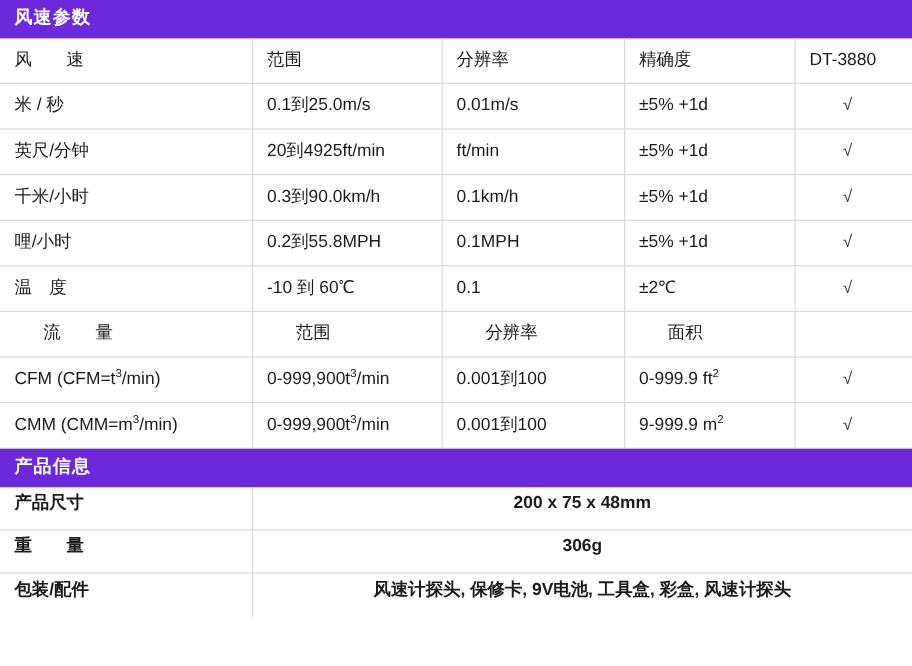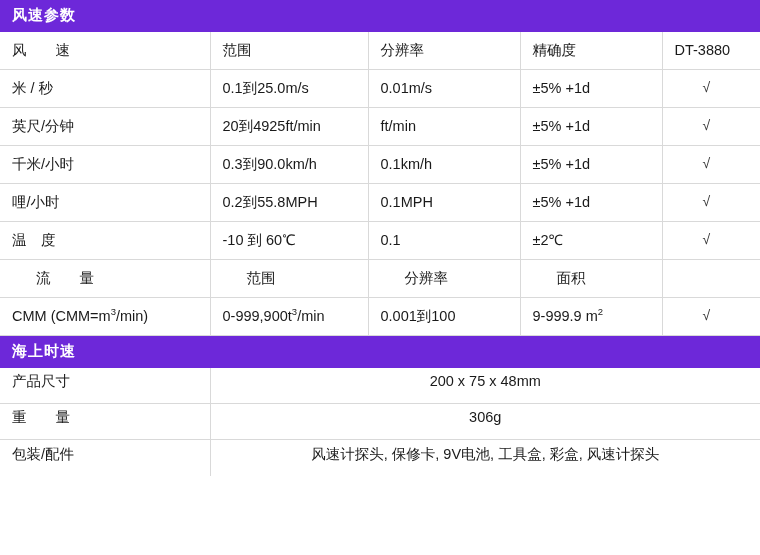--- a/index.html
+++ b/index.html
@@ -63,20 +63,21 @@
   .spaced { letter-spacing: 0.5em; }
   sup {
     font-size: 9.5px;
     vertical-align: super;
     line-height: 0;
   }
   .info-table td {
     height: 36px;
     padding-top: 0;
     padding-bottom: 8px;
+    font-weight: bold;
   }
   .info-label { width: 210px; }
   .info-value {
     text-align: center;
     padding-left: 10px;
     margin-top: 40px;
   }
   .info-table tr:last-child td { border-bottom: none; }
 </style>
 </head>
@@ -138,32 +139,39 @@
       </tr>
 
       <tr class="subhead">
         <td class="col-a spaced">流　量</td>
         <td class="col-b">范围</td>
         <td class="col-c">分辨率</td>
         <td class="col-d">面积</td>
         <td class="col-e"></td>
       </tr>
 
+      <tr>
+        <td class="col-a"><span>CFM (CFM=t</span><sup>3</sup><span>/min)</span></td>
+        <td class="col-b"><span>0-999,900t</span><sup>3</sup><span>/min</span></td>
+        <td class="col-c">0.001到100</td>
+        <td class="col-d"><span>0-999.9 ft</span><sup>2</sup></td>
+        <td class="col-e check">√</td>
+      </tr>
 
       <tr>
         <td class="col-a"><span>CMM (CMM=m</span><sup>3</sup><span>/min)</span></td>
         <td class="col-b"><span>0-999,900t</span><sup>3</sup><span>/min</span></td>
         <td class="col-c">0.001到100</td>
         <td class="col-d"><span>9-999.9 m</span><sup>2</sup></td>
         <td class="col-e check">√</td>
       </tr>
     </tbody>
   </table>
 
-  <div class="section-head">海上时速</div>
+  <div class="section-head">产品信息</div>
 
   <table class="info-table">
     <tbody>
       <tr>
         <td class="info-label">产品尺寸</td>
         <td class="info-value">200 x 75 x 48mm</td>
       </tr>
       <tr>
         <td class="info-label">重　　量</td>
         <td class="info-value">306g</td>

